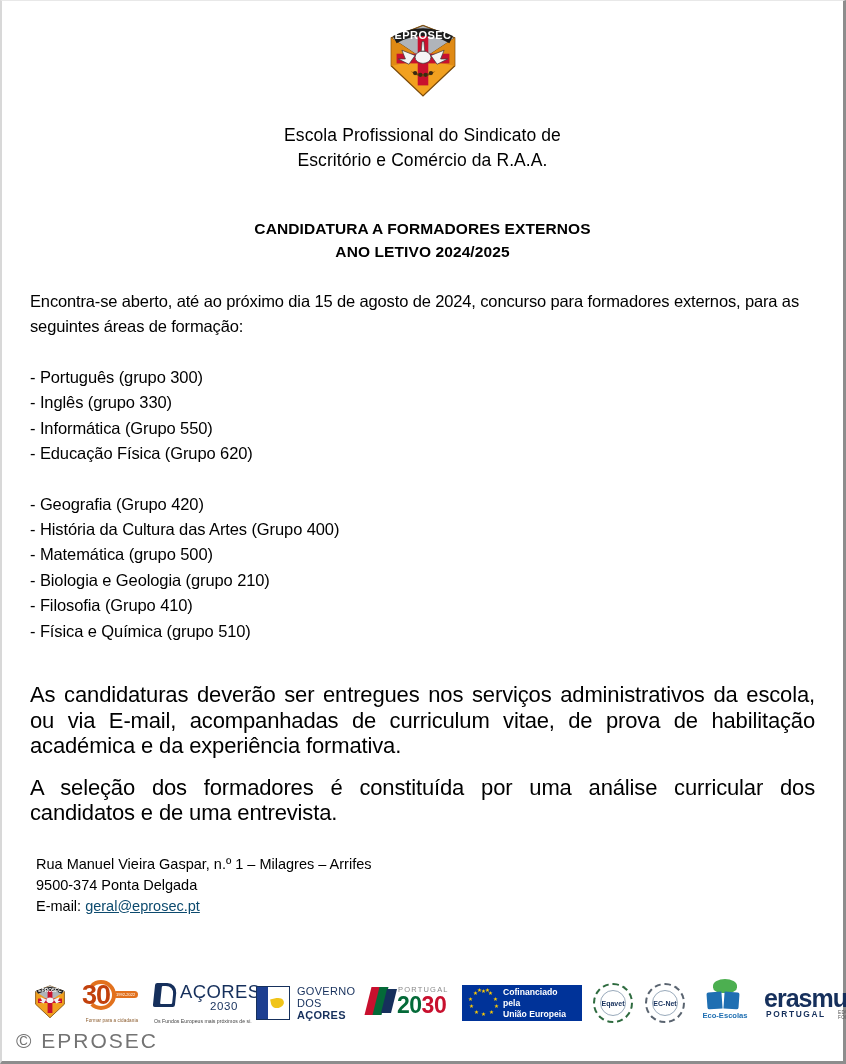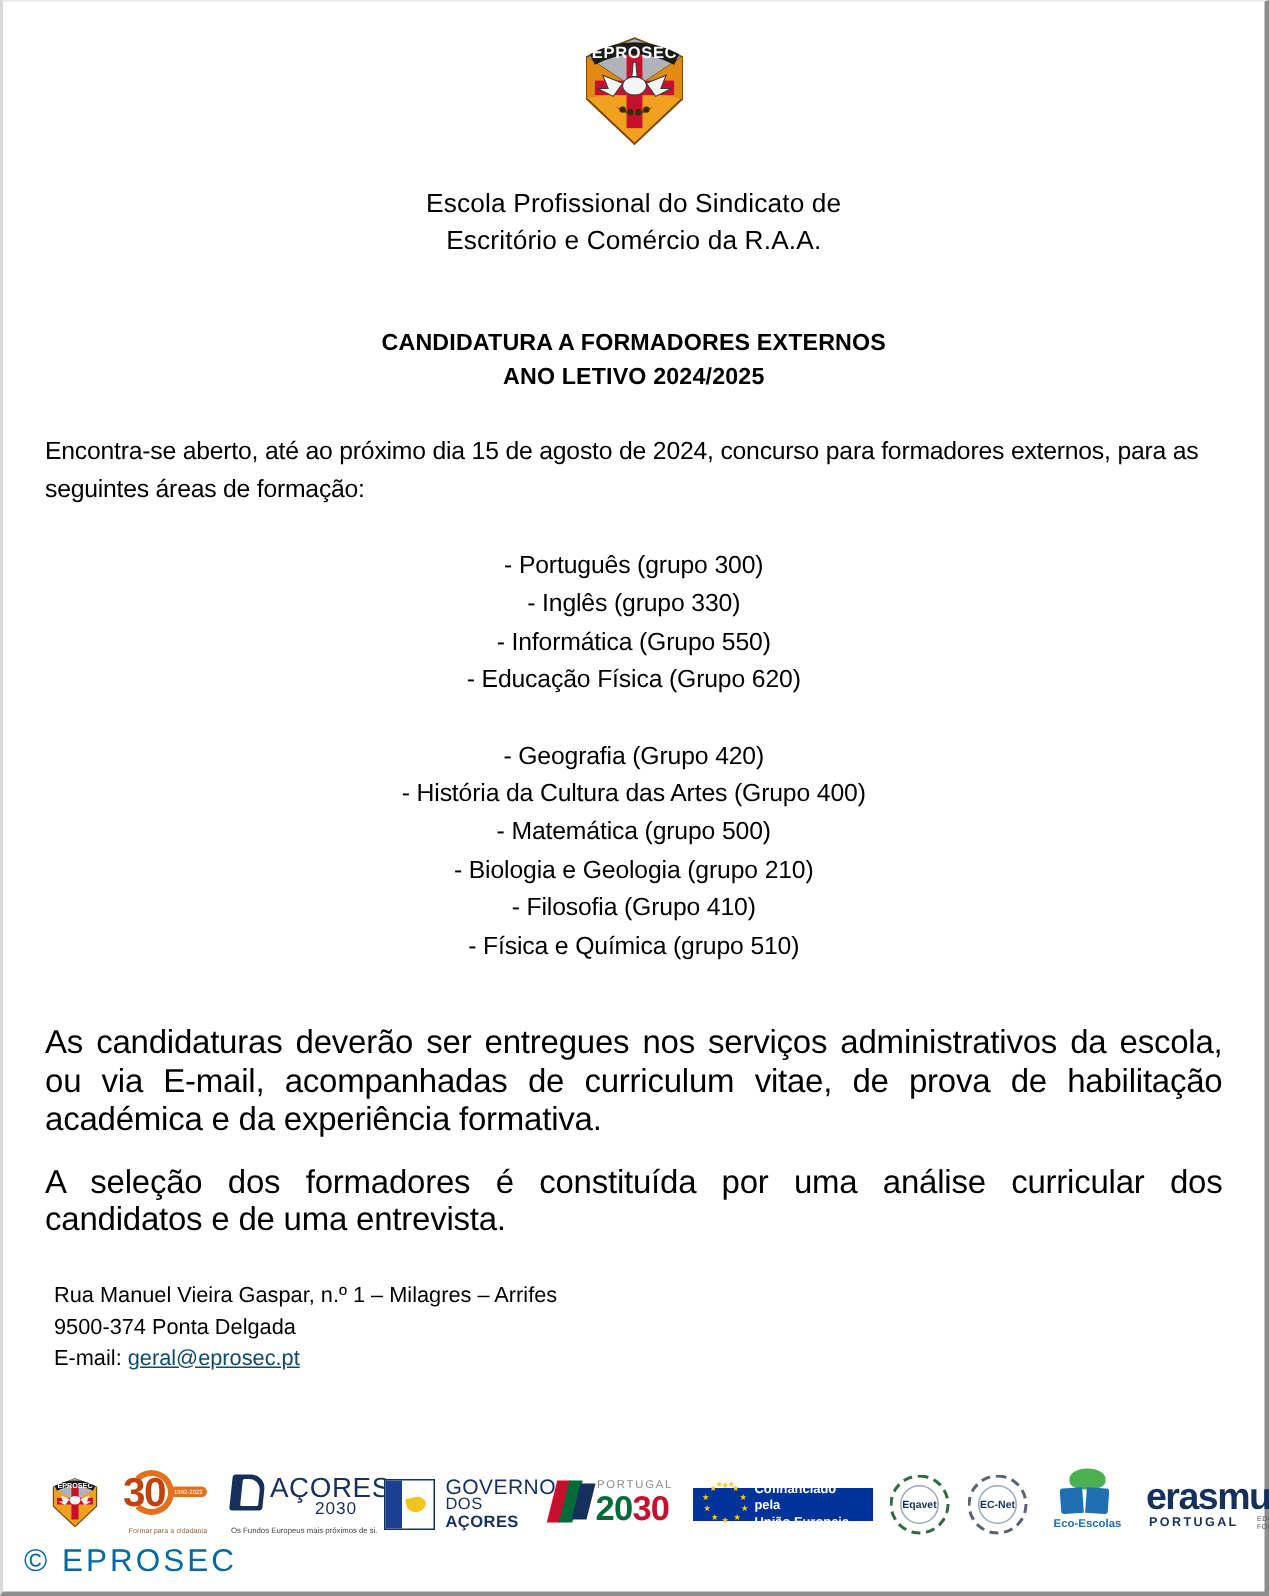--- a/index.html
+++ b/index.html
@@ -71,21 +71,21 @@
     letter-spacing: -.15px;
   }
 
   .group-list {
     margin-top: 26px;
     font-size: 16.5px;
     line-height: 25.4px;
     letter-spacing: -.1px;
   }
   .group-list .block + .block { margin-top: 25px; }
-  .group-list .item { white-space: nowrap; text-align: center; }
+  .group-list .item { white-space: nowrap; }
 
   .para {
     font-size: 22px;
     line-height: 25.5px;
     text-align: justify;
     text-justify: inter-word;
     letter-spacing: -.15px;
   }
   .para.p1 { margin-top: 38px; }
   .para.p2 { margin-top: 16px; }
@@ -171,37 +171,37 @@
     width: 34px; height: 34px; border: 1px solid #16305c;
     position: relative; background:#fff; flex:none;
   }
   .lgv .flag .lft { position:absolute; left:0; top:0; width: 11px; height: 100%; background:#1d3f91; }
   .lgv .flag .hawk {
     position:absolute; left: 14px; top: 11px; width: 13px; height: 10px;
     background:#f0c419; border-radius: 0 50% 50% 50%;
     transform: rotate(-12deg);
   }
   .lgv .txt { margin-left: 7px; line-height: 12px; }
-  .lgv .t1 { font-size: 14px; color:#16305c; letter-spacing:.3px; }
+  .lgv .t1 { font-size: 11px; color:#16305c; letter-spacing:.3px; }
   .lgv .t2 { font-size: 11px; color:#16305c; letter-spacing:.3px; }
   .lgv .t2 b { font-weight: bold; }
 
   
   .lpt { width: 84px; height: 44px; position: relative; }
   .lpt .rib { position:absolute; left:0; top:6px; width:26px; height:28px; }
   .lpt .r1 { position:absolute; left:0; top:0; width:9px; height:28px; background:#c8102e; transform: skewX(-14deg); }
   .lpt .r2 { position:absolute; left:8px; top:0; width:9px; height:28px; background:#046a38; transform: skewX(-14deg); }
   .lpt .r3 { position:absolute; left:16px; top:2px; width:10px; height:24px; background:#16305c; transform: skewX(-14deg); }
   .lpt .sm { position:absolute; left:30px; top:4px; font-size:7.5px; color:#8a8a8a; letter-spacing:1.2px; }
   .lpt .big { position:absolute; left:29px; top:11px; font-size:23px; font-weight:bold; letter-spacing:-.5px; }
   .lpt .big .g { color:#046a38; }
   .lpt .big .r { color:#c8102e; }
 
   
-  .leu { width: 120px; height: 22px; background:#003399; display:flex; align-items:center; padding: 0 6px; }
+  .leu { width: 120px; height: 36px; background:#003399; display:flex; align-items:center; padding: 0 6px; }
   .leu .stars {
     width: 30px; height: 30px; border-radius: 50%;
     position: relative; flex:none;
   }
   .leu .stars i {
     position:absolute; color:#ffcc00; font-size: 5.5px; font-style: normal;
     line-height: 5.5px;
   }
   .leu .etxt { margin-left: 5px; color:#fff; font-size: 8.6px; line-height: 11px; font-weight: bold; }
 
@@ -234,21 +234,21 @@
   .ler .w { position:absolute; left:0; top:3px; font-size: 25px; font-weight:bold; color:#16305c; letter-spacing:-1px; }
   .ler .sub { position:absolute; left:2px; top:28px; font-size: 8.4px; font-weight:bold; color:#16305c; letter-spacing:1.6px; }
   .ler .sub2 { position:absolute; left:74px; top:29px; font-size:4.6px; color:#555; letter-spacing:.4px; }
 
   
   .watermark {
     position: absolute;
     left: 14px; bottom: 8px;
     font-size: 21px;
     letter-spacing: 2px;
-    color: #0369a1;
+    color: #737373;
     font-family: "Liberation Sans", sans-serif;
   }
 </style>
 </head>
 <body>
 
 <div id="page">
   <div id="sheet">
 
     <div class="crest-wrap">

